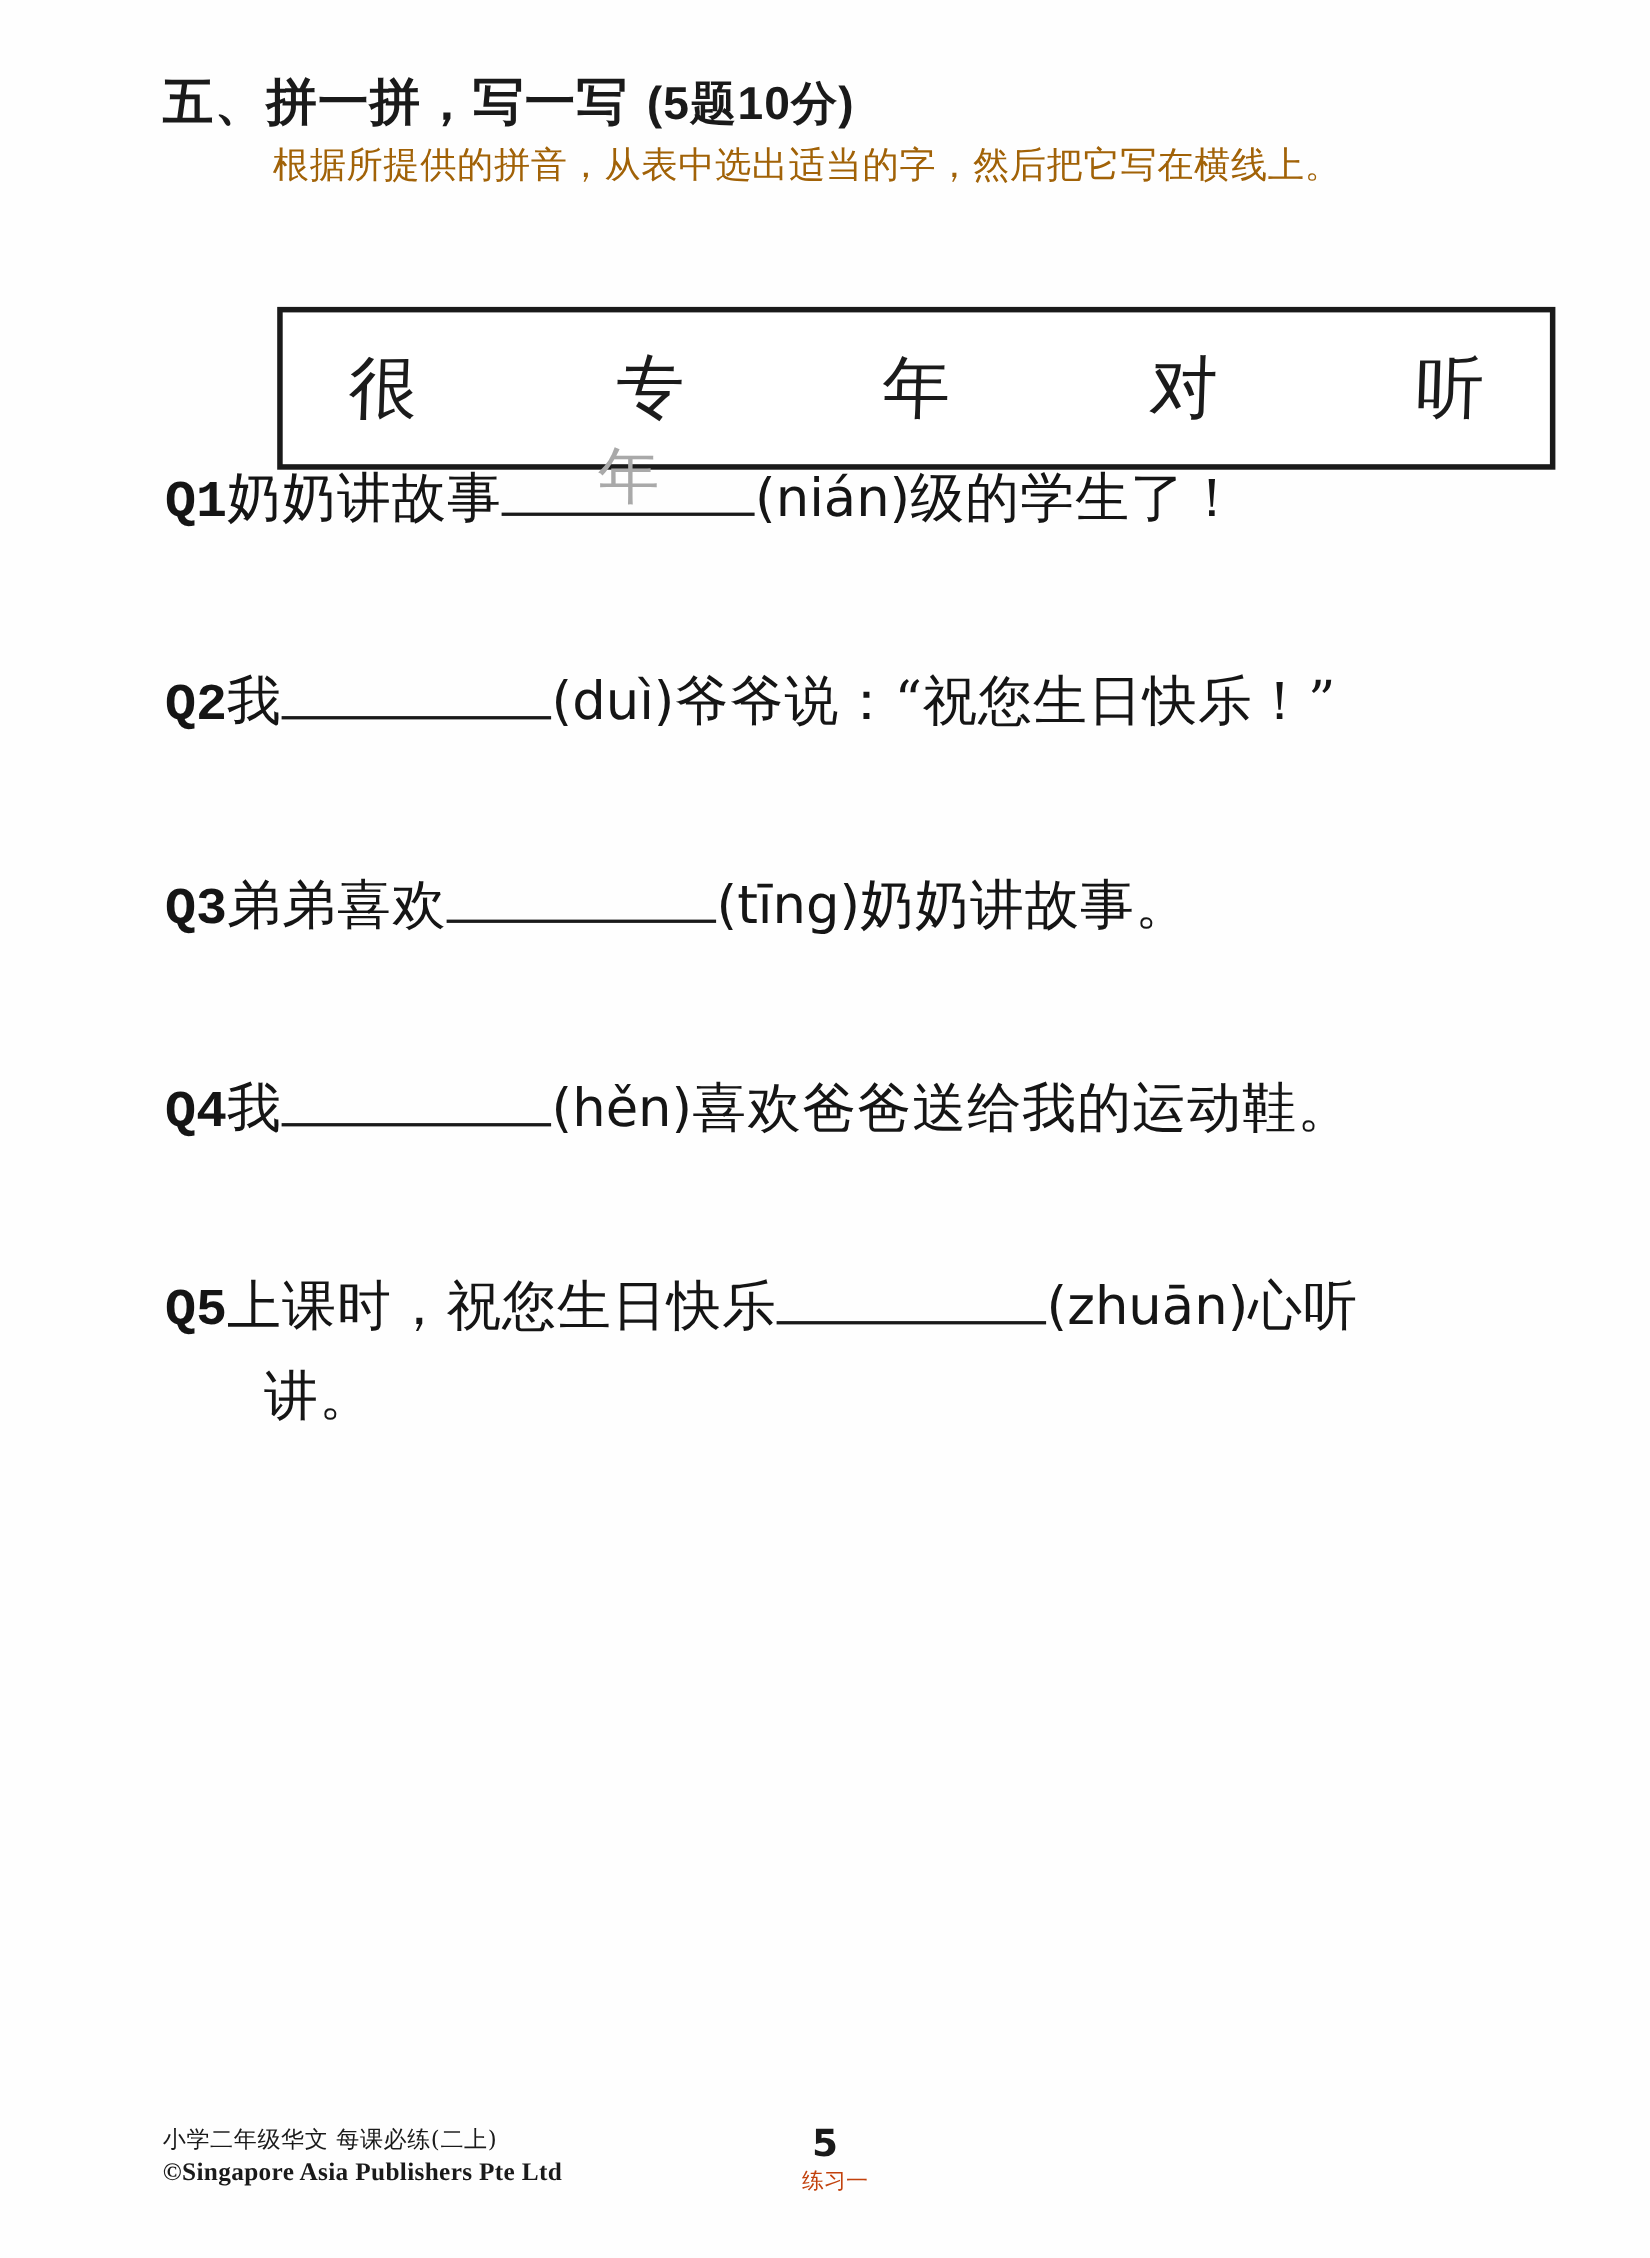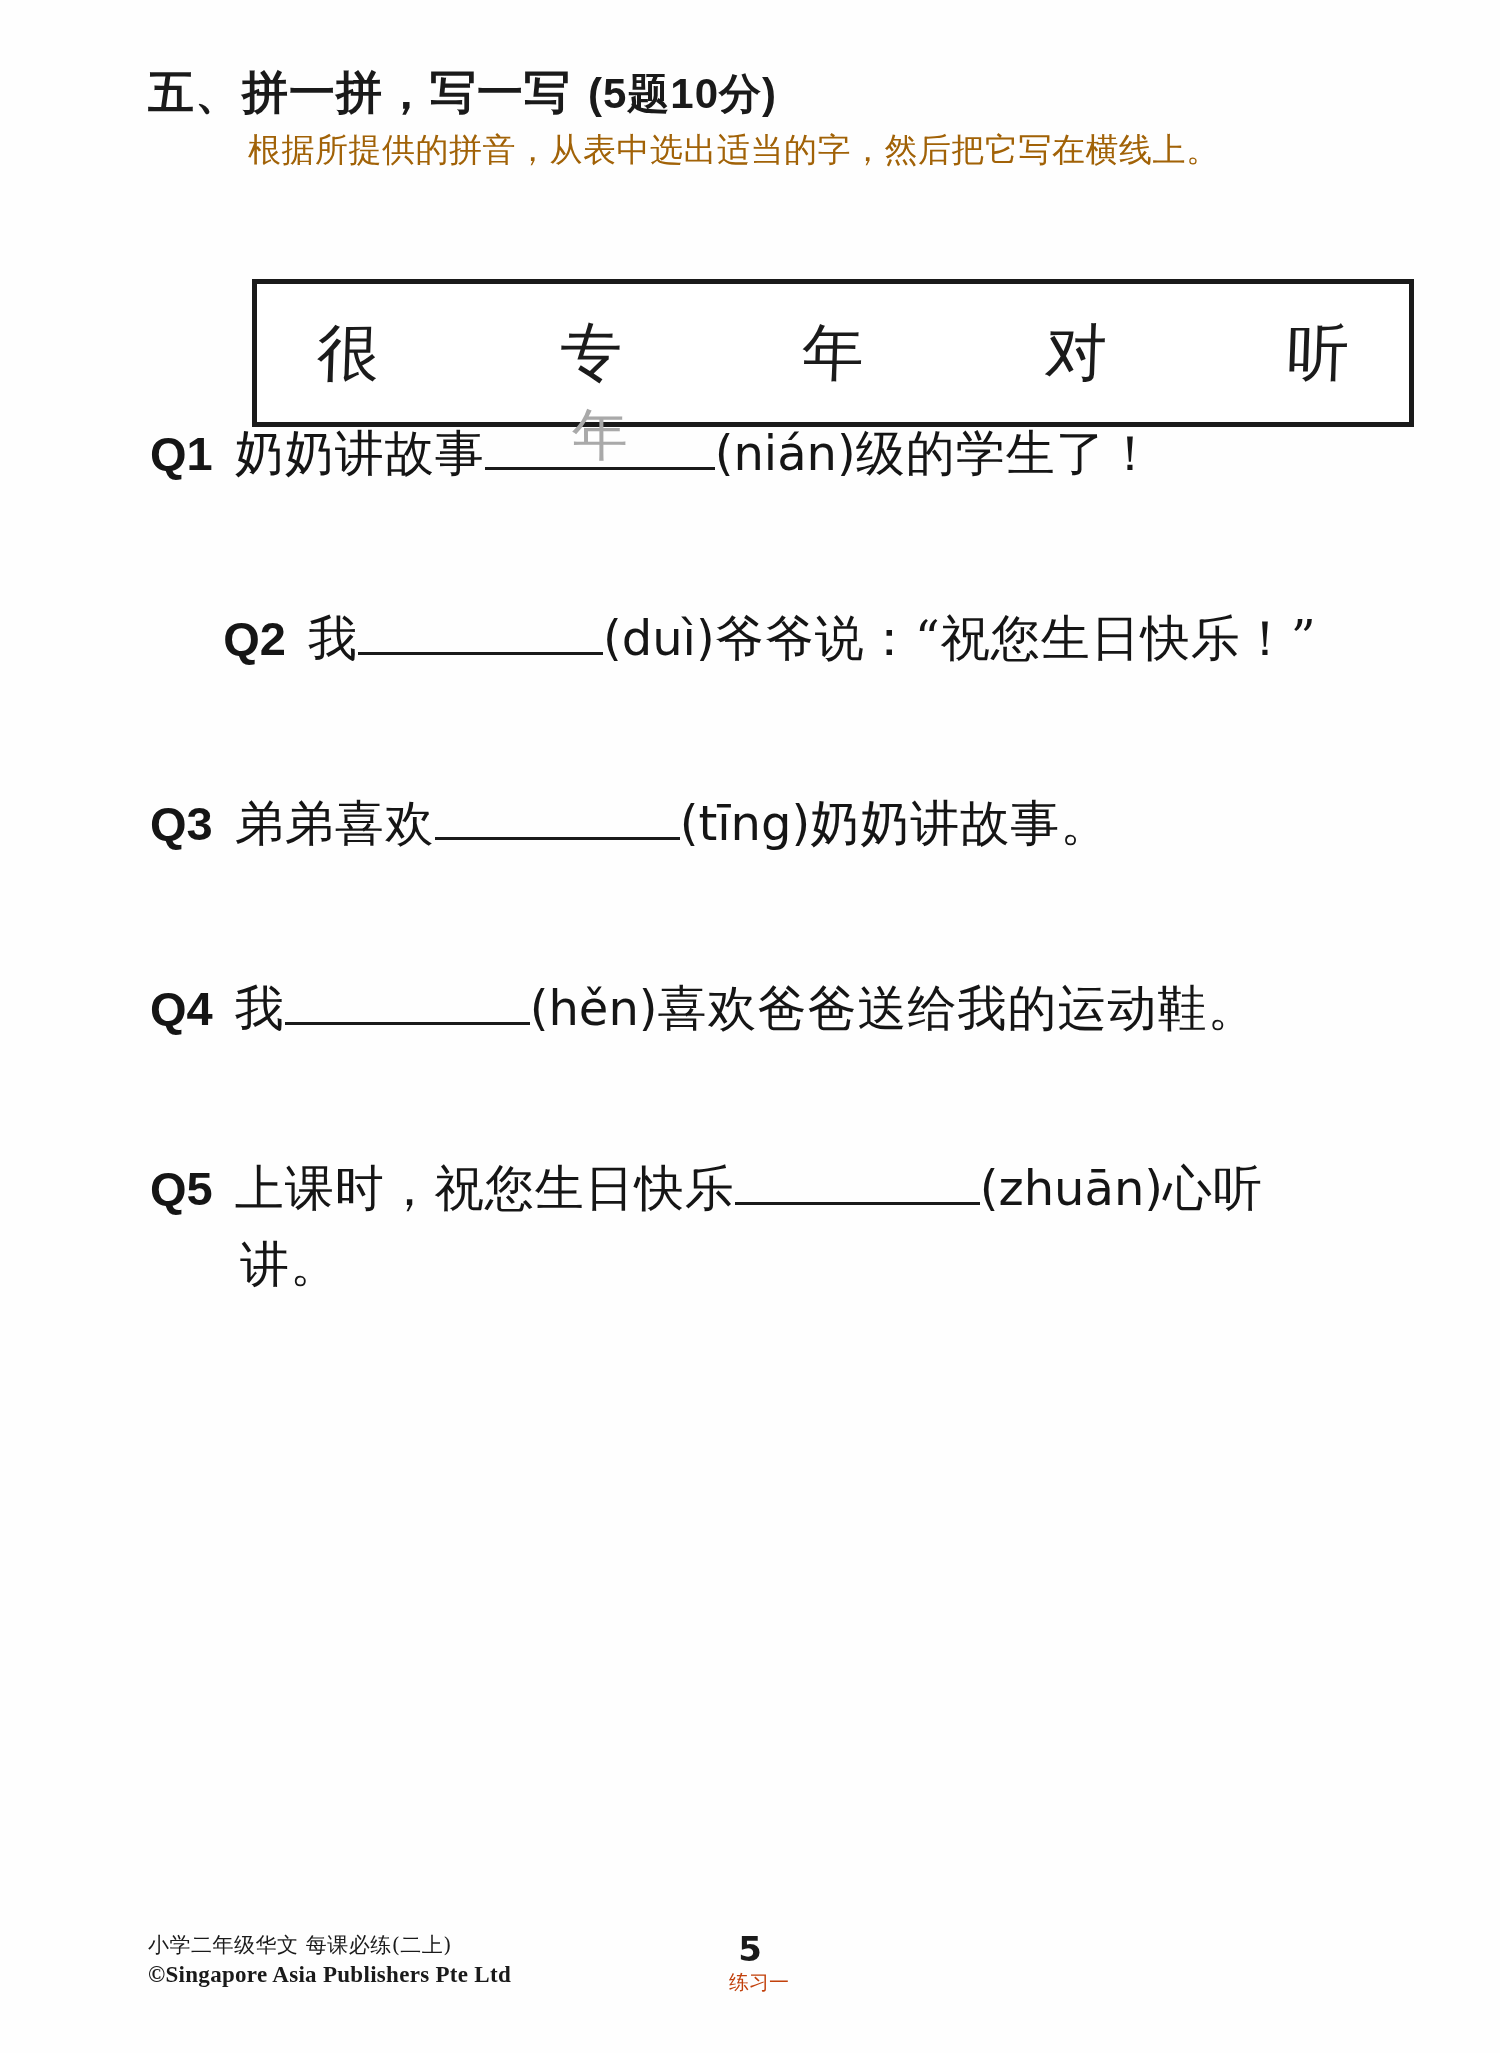--- a/index.html
+++ b/index.html
@@ -88,25 +88,24 @@
     position: absolute;
     left: 150px;
     width: 1240px;
     font-family: "DejaVu Serif", serif;
     font-size: 49px;
     line-height: 76px;
     color: #151515;
     white-space: nowrap;
   }
   .q-label {
-    font-family: Liberation Sans, sans-serif;
+    font-family: Liberation Mono, monospace;
     font-weight: 700;
     font-size: 47px;
     letter-spacing: 0px;
-    margin-right: 22px;
   }
   .q-text {
     font-family: "DejaVu Serif", serif;
     letter-spacing: 1px;
   }
   .pinyin {
     font-family: "DejaVu Sans", sans-serif;
     font-size: 48px;
     letter-spacing: 0px;
   }
@@ -123,21 +122,21 @@
     right: 0;
     bottom: 4px;
     text-align: center;
     font-family: "DejaVu Serif", serif;
     font-size: 56px;
     line-height: 56px;
     color: #a9a9a9;
   }
 
   #q1 { top: 415px; }
-  #q2 { top: 600px; text-align: center; }
+  #q2 { top: 600px; }
   #q3 { top: 785px; }
   #q4 { top: 970px; }
   #q5 { top: 1150px; }
 
   .q-line2 {
     display: block;
     margin-left: 90px;
   }
 
   

